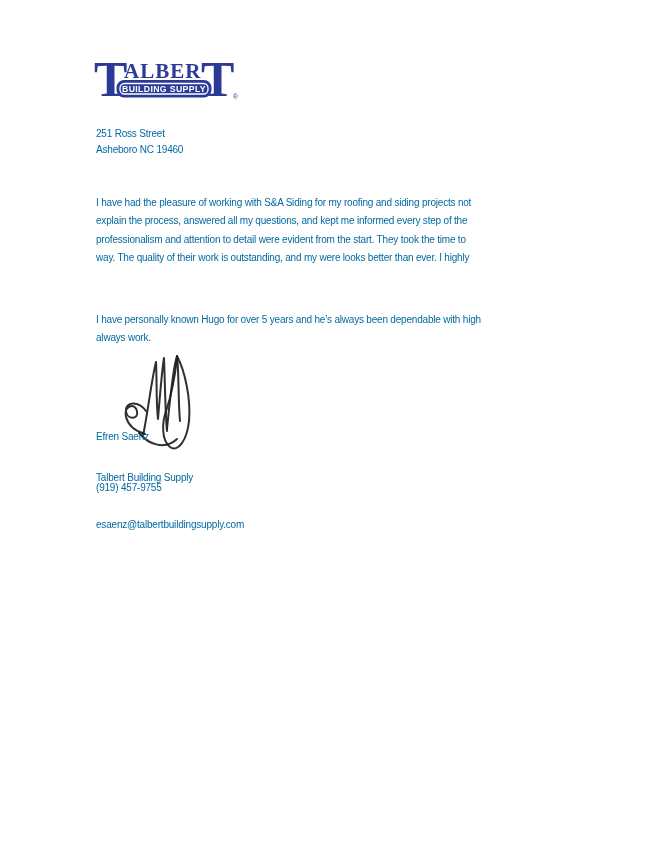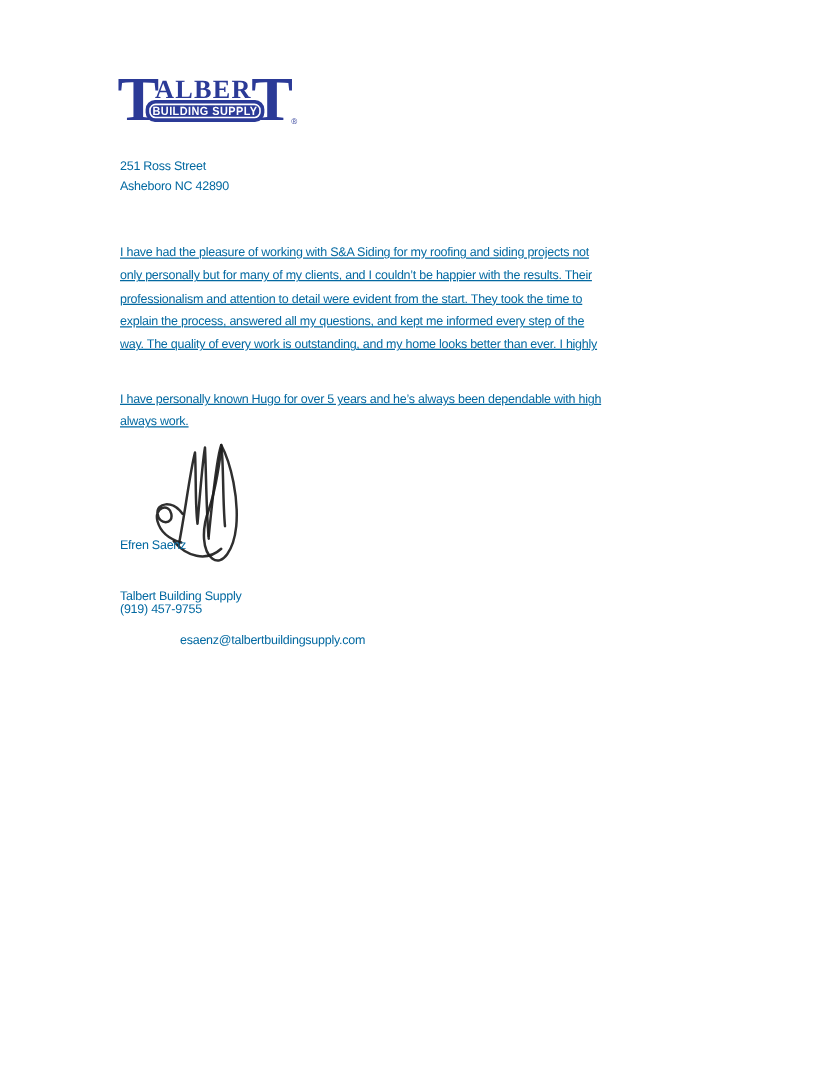--- a/index.html
+++ b/index.html
@@ -47,30 +47,30 @@
     fill: #2b3a97;
   }
 
   
   .doc-text {
     font-size: 10px;
     letter-spacing: -0.2px;
     color: #0369a1;
   }
   .address-block { left: 96px; top: 126px; line-height: 15.5px; }
-  .para { left: 96px; line-height: 18.3px; text-decoration: underline; }
+  .para { left: 96px; line-height: 18.3px; }
   .para-1 { top: 194px; }
   .para-2 { top: 311px; }
   .textline { white-space: nowrap; }
 
   .contact-line { left: 96px; white-space: nowrap; }
   .signer-name   { top: 431px; }
   .signer-company{ top: 472px; }
   .signer-phone  { top: 482px; }
-  .signer-email  { top: 507px; margin-left: 48px; }
+  .signer-email  { top: 519px; }
 
   
   .sig-svg { position: absolute; left: 117px; top: 351px; }
   .sig-stroke {
     fill: none;
     stroke: #1d1d1d;
     stroke-width: 2;
     stroke-linecap: round;
     stroke-linejoin: round;
     opacity: 0.92;
@@ -86,29 +86,28 @@
     <text class="logo-mid" x="30" y="18">ALBER</text>
     <rect class="logo-banner-rect" x="24" y="21.5" width="92" height="14.5" rx="6"></rect>
     <rect class="logo-banner-inner" x="26" y="23.5" width="88" height="10.5" rx="4.5"></rect>
     <text class="logo-banner-text" x="70" y="32.4" text-anchor="middle" textLength="84" lengthAdjust="spacingAndGlyphs">BUILDING SUPPLY</text>
     <text class="logo-bigT" x="107" y="36">T</text>
     <text class="logo-reg" x="139" y="39">®</text>
   </svg>
 
   <div class="abs doc-text address-block">
       <div class="textline">251 Ross Street</div>
-      <div class="textline">Asheboro NC 42890</div>
+      <div class="textline">Asheboro NC 19460</div>
     </div>
 
   <div class="abs doc-text para para-1">
       <div class="textline">I have had the pleasure of working with S&amp;A Siding for my roofing and siding projects not</div>
-      <div class="textline">only personally but for many of my clients, and I couldn’t be happier with the results. Their</div>
+      <div class="textline">explain the process, answered all my questions, and kept me informed every step of the</div>
       <div class="textline">professionalism and attention to detail were evident from the start. They took the time to</div>
-      <div class="textline">explain the process, answered all my questions, and kept me informed every step of the</div>
-      <div class="textline">way. The quality of every work is outstanding, and my home looks better than ever. I highly</div>
+      <div class="textline">way. The quality of their work is outstanding, and my were looks better than ever. I highly</div>
     </div>
 
   <div class="abs doc-text para para-2">
       <div class="textline">I have personally known Hugo for over 5 years and he’s always been dependable with high</div>
       <div class="textline">always work.</div>
     </div>
 
   <svg class="sig-svg" width="80" height="104" viewBox="0 0 80 104" aria-hidden="true">
     <path class="sig-stroke" d="M29 60 C21 49 8 51 9 60 C10 69 22 69 20 60 C18 51 6 55 9 66 C12 77 21 81 28 83"></path>
     <path class="sig-stroke" d="M26 85 C31 60 35 26 39 11 C40 30 39 52 41 68 C43 44 45 18 47 7 C48 30 48 58 50 80"></path>

